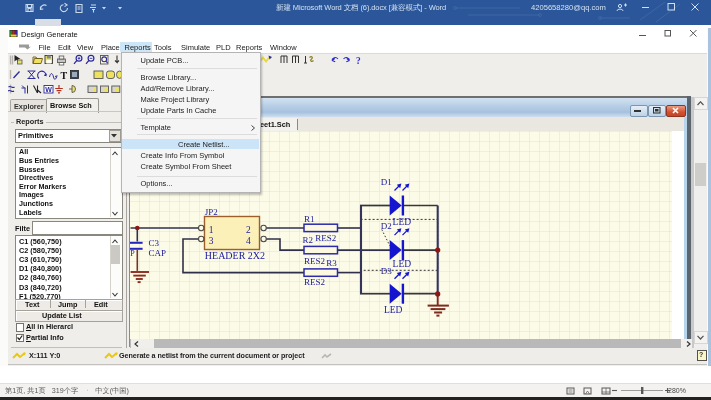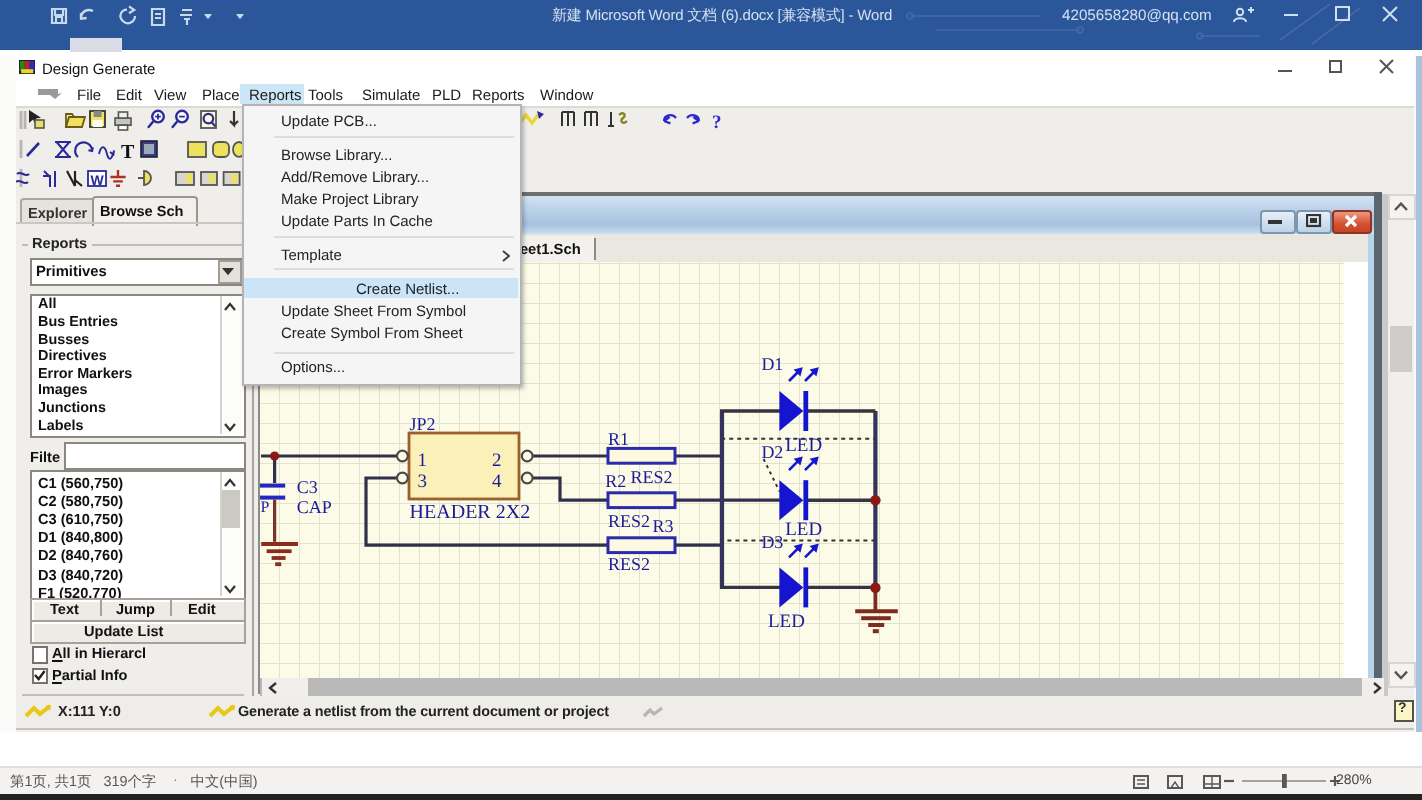--- a/index.html
+++ b/index.html
@@ -425,21 +425,21 @@
 <div class="t" style="left:140.5px;top:84px;font-size:7.5px;color:#222;">Add/Remove Library...</div>
 <div class="t" style="left:140.5px;top:95.2px;font-size:7.5px;color:#222;">Make Project Library</div>
 <div class="t" style="left:140.5px;top:106.3px;font-size:7.5px;color:#222;">Update Parts In Cache</div>
 <div class="ab" style="left:137px;top:117.5px;width:120px;height:1px;background:#dcdcdc;"></div>
 <div class="t" style="left:140.5px;top:123.2px;font-size:7.5px;color:#222;">Template</div>
 <svg class="ab" style="left:251px;top:124.5px" width="4" height="6" viewBox="0 0 4 6">
     <path d="M0.5,0.5 L3.5,3 L0.5,5.5" stroke="#444" stroke-width="1" fill="none"></path>
   </svg>
 <div class="ab" style="left:137px;top:134.4px;width:120px;height:1px;background:#dcdcdc;"></div>
 <div class="t" style="left:146px;top:139.7px;font-size:7.5px;color:#222;margin-left:32px;">Create Netlist...</div>
-<div class="t" style="left:140.5px;top:150.8px;font-size:7.5px;color:#222;">Update Sheet From Symbol</div>
+<div class="t" style="left:140.5px;top:150.8px;font-size:7.5px;color:#222;">Create Info From Symbol</div>
 <div class="t" style="left:140.5px;top:161.8px;font-size:7.5px;color:#222;">Create Symbol From Sheet</div>
 <div class="ab" style="left:137px;top:176.2px;width:120px;height:1px;background:#dcdcdc;"></div>
 <div class="t" style="left:140.5px;top:179.2px;font-size:7.5px;color:#222;">Options...</div>
 
 <div class="ab" style="left:0;top:366px;width:711px;height:17px;background:#ffffff;"></div>
 <div class="ab" style="left:0;top:383px;width:711px;height:13.5px;background:#f3f2f1;border-top:1px solid #e1dfdd;"></div>
 <div class="t" style="left:5px;top:386px;font-size:7.2px;color:#5a5856;">第1页, 共1页&nbsp;&nbsp;&nbsp;319个字&nbsp;&nbsp;&nbsp;ㆍ&nbsp;&nbsp;中文(中国)</div>
 <svg class="ab" style="left:566px;top:386.5px" width="50" height="8" viewBox="0 0 50 8">
   <g stroke="#5a5856" stroke-width="1" fill="none">
     <rect x="1" y="1" width="7" height="6"></rect>

